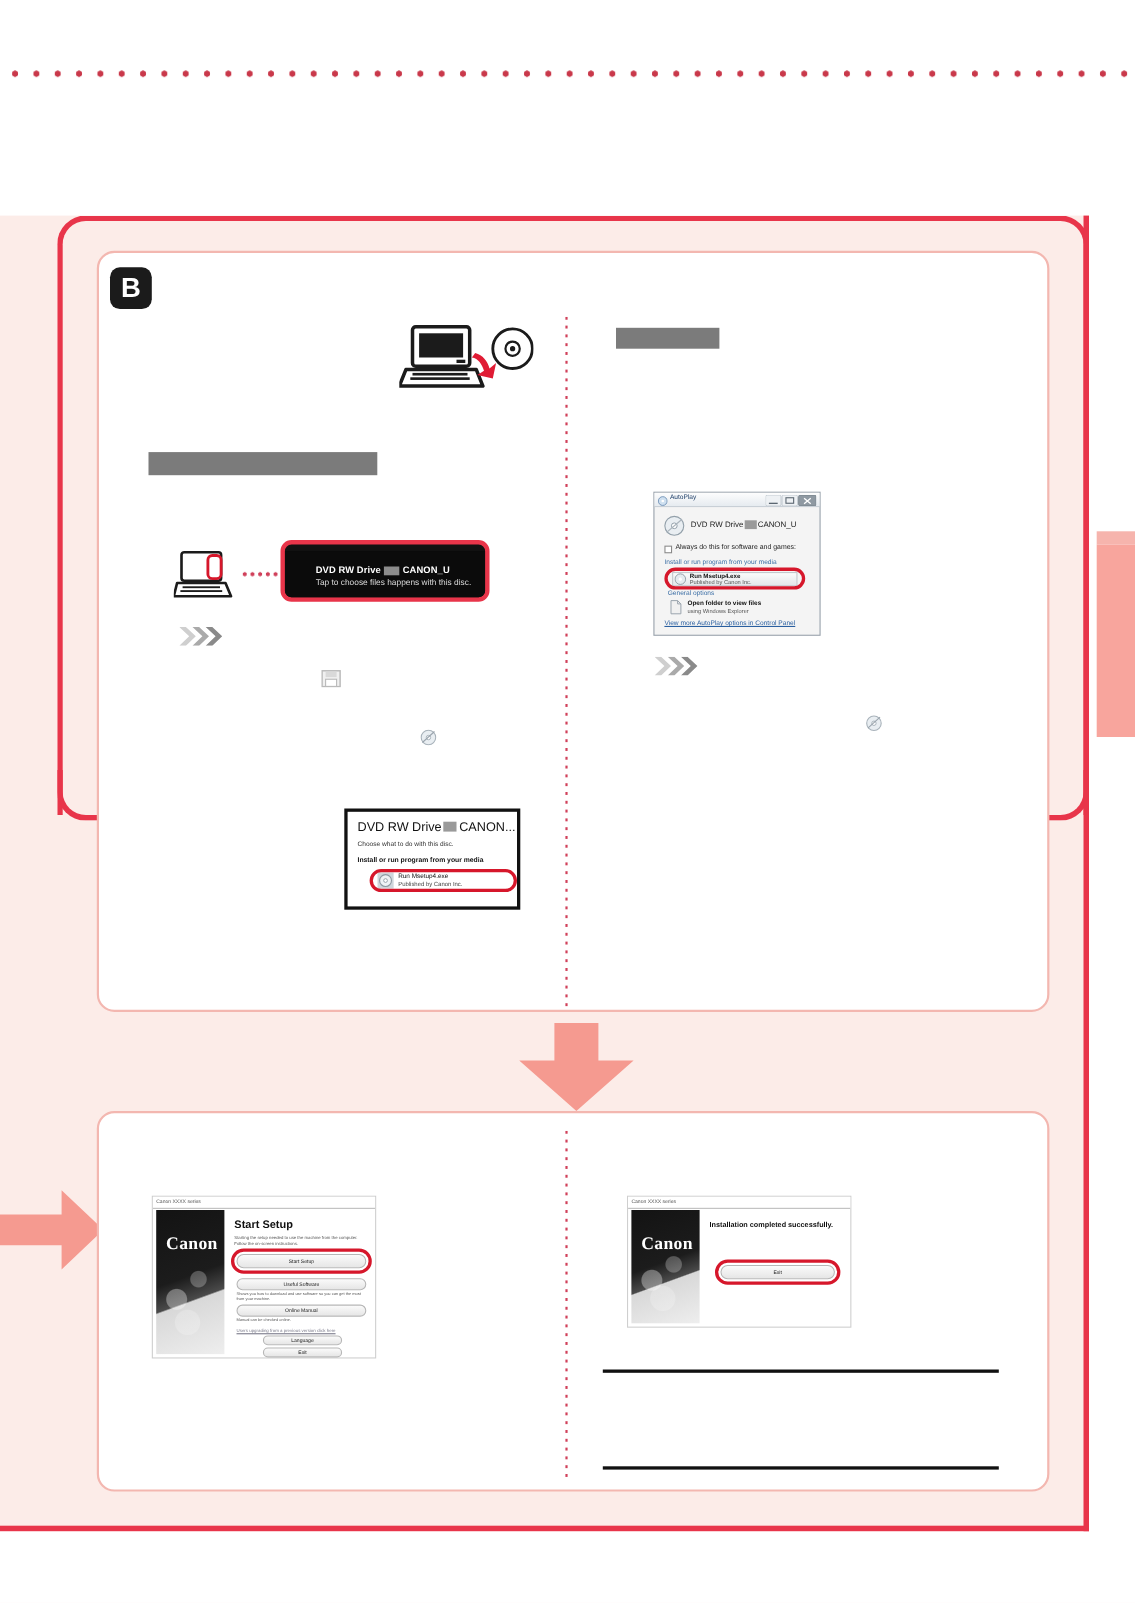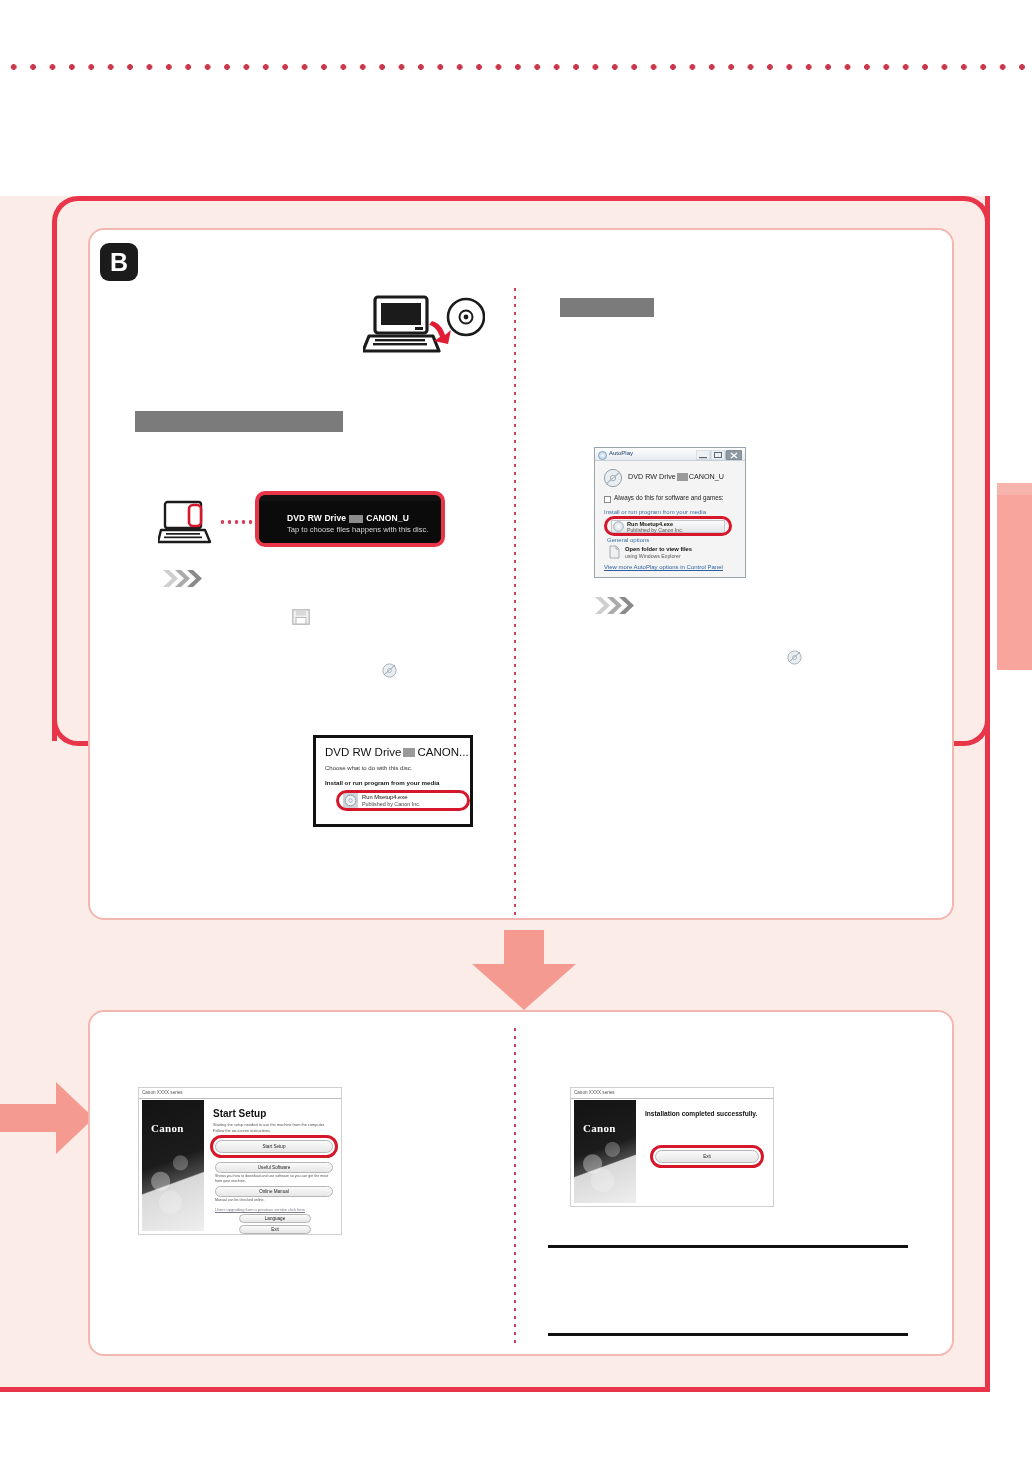--- a/index.html
+++ b/index.html
@@ -204,21 +204,21 @@
   .shot-hero{
     position:absolute; left:3px; top:12px; width:62px; bottom:3px;
     background:
       radial-gradient(circle at 30% 62%, rgba(255,255,255,.34) 0 9px, rgba(0,0,0,0) 10px),
       radial-gradient(circle at 62% 48%, rgba(255,255,255,.26) 0 7px, rgba(0,0,0,0) 8px),
       radial-gradient(circle at 46% 78%, rgba(255,255,255,.22) 0 11px, rgba(0,0,0,0) 12px),
       linear-gradient(160deg,#131313 0%,#1c1c1c 46%,#4a4a4a 61%,#d8d8d8 62%,#eeeeee 100%);
   }
   .canon-word{
     position:absolute; left:9px; top:22px; color:#fff;
-    font-family:"Liberation Serif", serif; font-size:11px; font-weight:bold;
+    font-family:"Liberation Serif", serif; font-size:16px; font-weight:bold;
     letter-spacing:.3px;
   }
   .shot-h1{
     position:absolute; font-weight:bold; color:#111;
   }
   .shot-p{ position:absolute; color:#555; line-height:1.45; }
 
   .shot-btn{
     position:absolute; background:linear-gradient(#fafafa,#e6e6e6);
     border:1px solid #b6b6b6; border-radius:9px;

